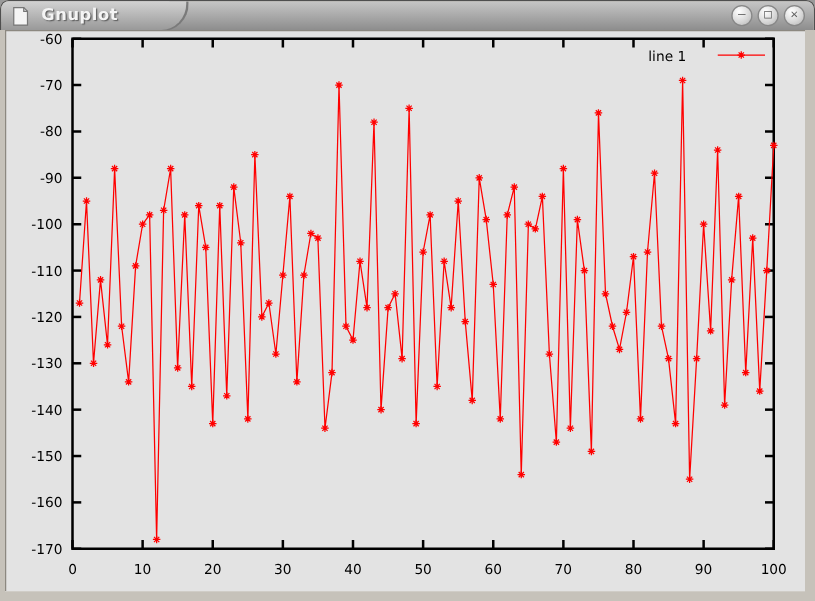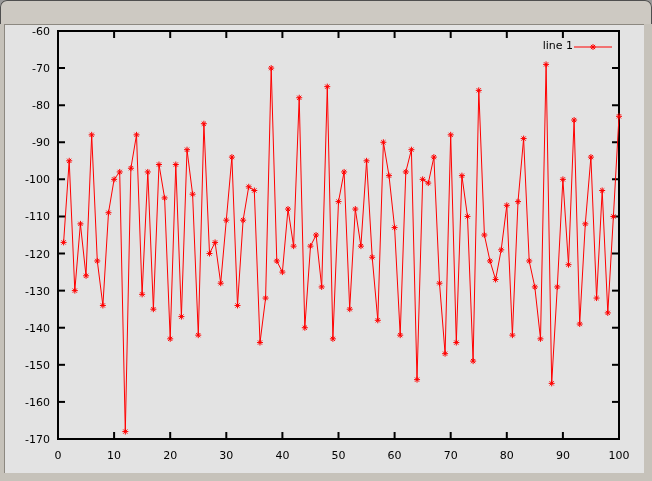--- a/index.html
+++ b/index.html
@@ -23,30 +23,51 @@
         font-family:"DejaVu Sans Mono","Liberation Mono",monospace;}
   .wbtn span{display:block;transform:translateY(-0.5px);}
   
   .canvas{position:absolute;left:4px;top:24px;width:640px;height:449px;background:#e3e3e3;
           border-right:1px solid #f2f2f2;border-bottom:1px solid #f2f2f2;}
   .frame-bevel{position:absolute;left:0;top:24px;right:0;bottom:0;
                border:4px solid #c6c2ba;border-top:none;box-sizing:border-box;pointer-events:none;
                border-bottom-width:8px;border-right-width:8px;
                box-shadow:inset 1px 1px 0 #8c8880;}
   #plot-svg{position:absolute;left:0;top:0;}
-  .legend{position:absolute;top:15px;right:32px;display:flex;align-items:flex-end;gap:1px;
+  .legend{position:absolute;top:15px;right:32px;display:flex;align-items:flex-start;gap:25px;
           font-size:11px;color:#000;}
   .legend-sample{display:block;}
   text{font-family:"DejaVu Sans","Liberation Sans",sans-serif;}
 </style>
 </head>
 <body>
 
 <div class="window">
 
+  <div class="titlebar">
+    <div class="tab-swoosh"></div>
+    <div class="win-icon">
+      <svg width="13" height="16" viewBox="0 0 13 16">
+        <path d="M1 1 h8 l3 3 v11 h-11 z" fill="#f5f5f5" stroke="#777" stroke-width="1"></path>
+        <path d="M9 1 v3 h3" fill="none" stroke="#777" stroke-width="1"></path>
+      </svg>
+    </div>
+    <span class="title">Gnuplot</span>
+    <div class="buttons">
+      <div class="wbtn">
+          <span>–</span>
+        </div>
+      <div class="wbtn">
+          <span>□</span>
+        </div>
+      <div class="wbtn">
+          <span>✕</span>
+        </div>
+    </div>
+  </div>
 
   <div class="canvas">
     <svg id="plot-svg" width="640" height="449">
         <line x1="54" y1="415" x2="54" y2="408" stroke="#000000" stroke-width="2"></line>
         <line x1="54" y1="7" x2="54" y2="14" stroke="#000000" stroke-width="2"></line>
         <text x="54" y="435" text-anchor="middle" font-size="11">0</text>
         <line x1="110.1" y1="415" x2="110.1" y2="408" stroke="#000000" stroke-width="2"></line>
         <line x1="110.1" y1="7" x2="110.1" y2="14" stroke="#000000" stroke-width="2"></line>
         <text x="110.1" y="435" text-anchor="middle" font-size="11">10</text>
         <line x1="166.2" y1="415" x2="166.2" y2="408" stroke="#000000" stroke-width="2"></line>

